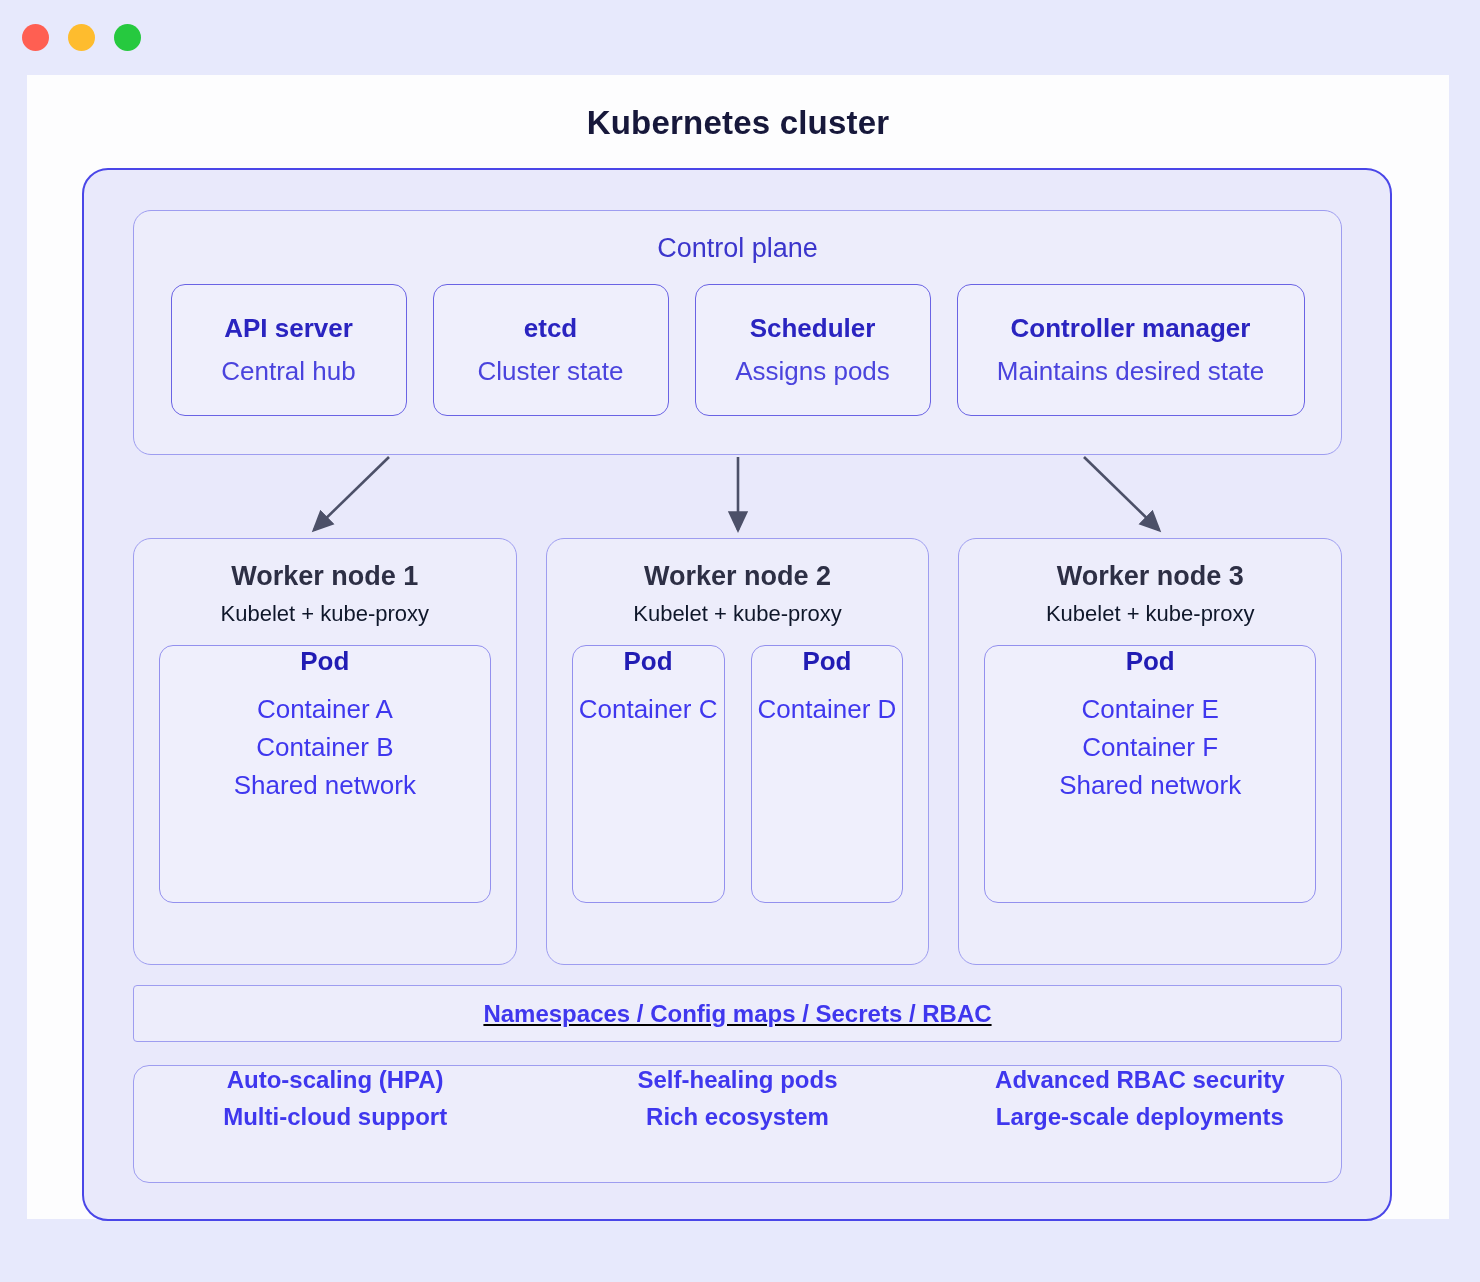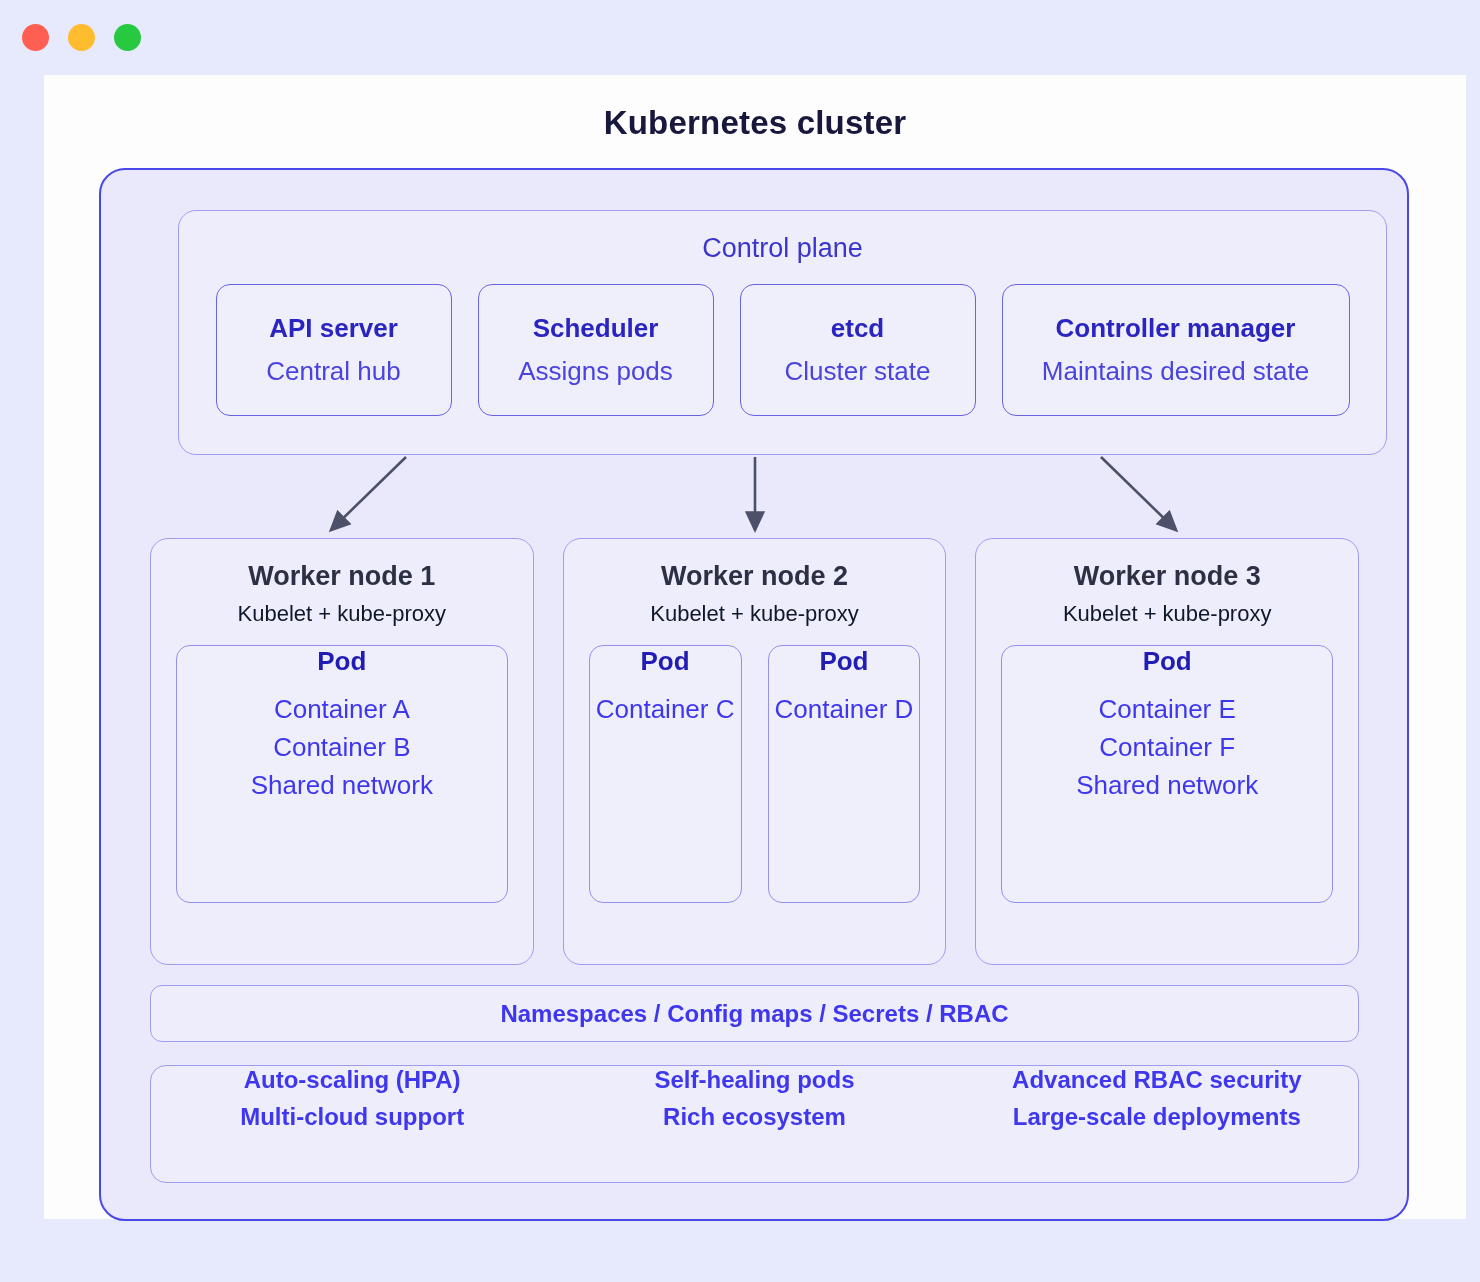--- a/index.html
+++ b/index.html
@@ -34,21 +34,21 @@
     height: 27px;
     border-radius: 50%;
     margin-right: 19px;
   }
   .dot-red    { background: #FF5F52; }
   .dot-yellow { background: #FEBC2E; }
   .dot-green  { background: #26C93F; }
 
   .canvas {
     position: absolute;
-    left: 44px;
+    left: 27px;
     top: 75px;
     width: 1422px;
     height: 1144px;
     background: #FDFDFE;
     box-sizing: border-box;
   }
 
   .page-title {
     position: absolute;
     left: 0;
@@ -78,21 +78,20 @@
   .control-plane {
     position: absolute;
     left: 49px;
     top: 40px;
     width: 1209px;
     height: 245px;
     border: 1.6px solid #9E9DF0;
     border-radius: 18px;
     background: #EDEDFB;
     box-sizing: border-box;
-    margin-left: 28px;
   }
   .cp-title {
     text-align: center;
     font-size: 27px;
     color: #3B35CC;
     margin-top: 22px;
     font-weight: 500;
   }
   .cp-cards {
     display: flex;
@@ -208,26 +207,27 @@
   }
 
   
   .resources {
     position: absolute;
     left: 49px;
     top: 815px;
     width: 1209px;
     height: 57px;
     border: 1.6px solid #9E9DF0;
-    border-radius: 12px;
+    border-radius: 4px;
     background: #EDEDFB;
     box-sizing: border-box;
     display: flex;
     align-items: center;
     justify-content: center;
+    text-decoration: underline;
   }
   .resources-text {
     font-size: 24px;
     font-weight: 700;
     color: #3F37EE;
   }
 
   
   .features {
     position: absolute;
@@ -285,28 +285,28 @@
 
       <div class="control-plane">
         <div class="cp-title">Control plane</div>
         <div class="cp-cards">
 
           <div class="cp-card w1">
             <div class="cp-card-title">API server</div>
             <div class="cp-card-sub">Central hub</div>
           </div>
 
+          <div class="cp-card w2">
+            <div class="cp-card-title">etcd</div>
+            <div class="cp-card-sub">Cluster state</div>
+          </div>
+
           <div class="cp-card w3">
             <div class="cp-card-title">Scheduler</div>
             <div class="cp-card-sub">Assigns pods</div>
-          </div>
-
-          <div class="cp-card w2">
-            <div class="cp-card-title">etcd</div>
-            <div class="cp-card-sub">Cluster state</div>
           </div>
 
           <div class="cp-card w4">
             <div class="cp-card-title">Controller manager</div>
             <div class="cp-card-sub">Maintains desired state</div>
           </div>
 
         </div>
       </div>
 

